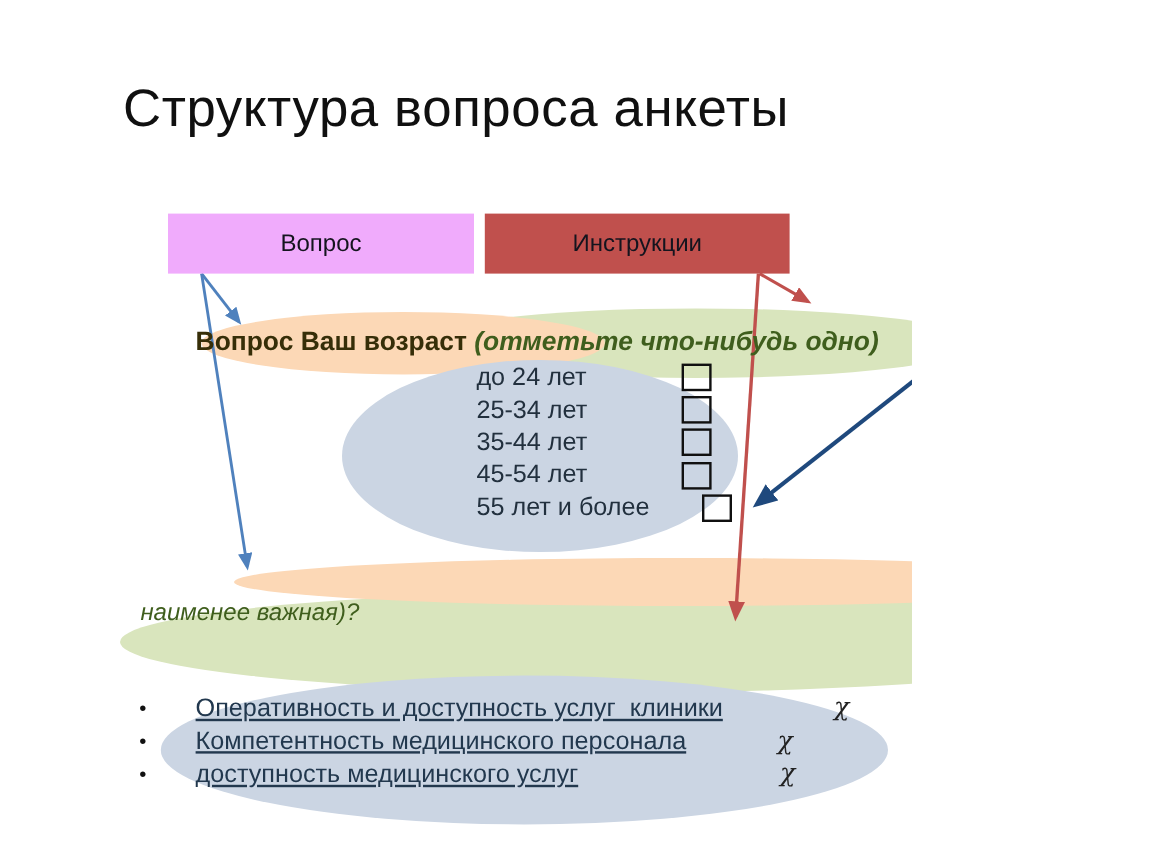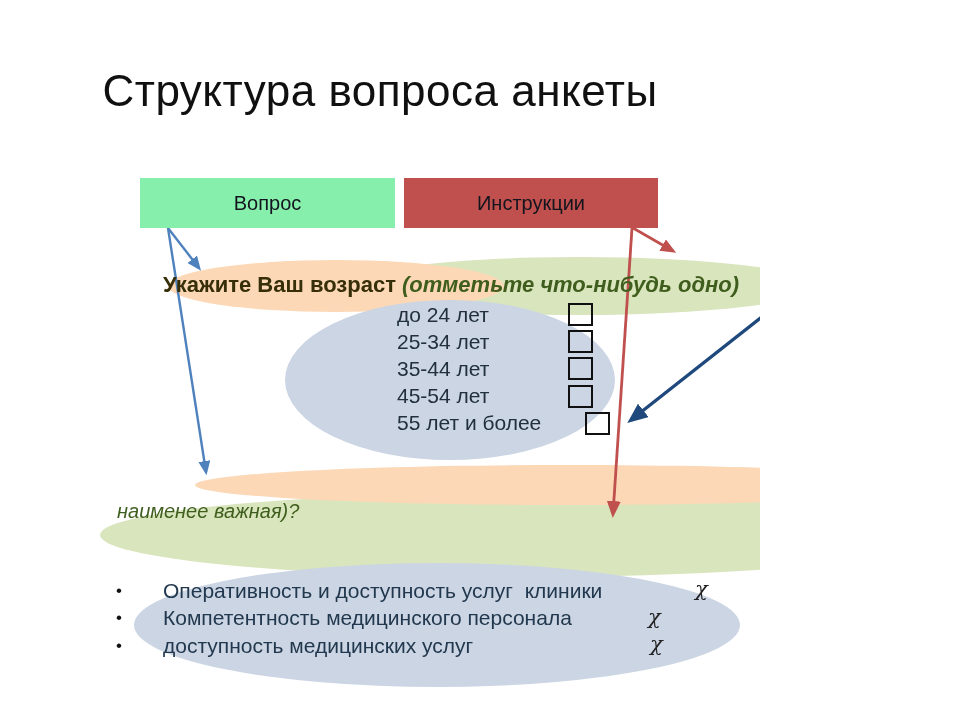--- a/index.html
+++ b/index.html
@@ -11,21 +11,21 @@
   #arrow-layer{position:absolute;left:0;top:0;z-index:1;pointer-events:none;}
   .txt{position:absolute;z-index:2;}
   .hbox{position:absolute;z-index:3;display:flex;align-items:center;justify-content:center;
         font-size:20px;color:#14141e;}
 
   
   #title{left:0;right:0;top:66px;text-align:center;font-size:44px;color:#101010;
          letter-spacing:0.5px;}
 
   
-  #box-question{left:140px;top:178px;width:255px;height:50px;background:#86efac;}
+  #box-question{left:140px;top:178px;width:255px;height:50px;background:#f0abfc;}
   #box-instructions{left:404px;top:178px;width:254px;height:50px;background:#c0504d;}
   #box-answers{left:668px;top:180px;width:257px;height:46px;background:#eeece1;color:#1a1a1a;}
 
   
   #el-green1{left:345px;top:257px;width:470px;height:58px;background:#d9e5bd;}
   #el-orange1{left:168px;top:260px;width:336px;height:52px;background:#fcd8b6;}
   #el-blue-ages{left:285px;top:300px;width:330px;height:160px;background:#cbd5e3;}
   #el-green2{left:100px;top:493px;width:845px;height:84px;background:#d9e5bd;}
   #el-orange2{left:195px;top:465px;width:750px;height:40px;background:#fcd8b6;}
   #el-blue-items{left:134px;top:563px;width:606px;height:124px;background:#cbd5e3;}
@@ -44,21 +44,21 @@
   #q2-prompt{left:163px;top:471px;width:717px;font-size:21px;font-weight:bold;color:#362e08;
              text-align:justify;text-align-last:justify;}
   #q2-instr{left:117px;top:498px;width:818px;font-size:20px;font-style:italic;color:#3f5e1d;
             line-height:27px;}
   .instr-line{text-align:justify;text-align-last:justify;white-space:nowrap;}
   .instr-line.last{text-align:left;text-align-last:left;}
   #q2-items{left:112px;top:577px;width:700px;}
   .q2-item{position:relative;height:27.5px;display:flex;align-items:center;
            font-size:21px;color:#22384e;}
   .bullet{width:51px;font-size:17px;color:#111;padding-left:4px;box-sizing:border-box;flex:none;}
-  .item-label{white-space:pre;}
+  .item-label{white-space:pre;text-decoration:underline;}
   .chi{position:absolute;top:0;font-family:"DejaVu Serif",serif;font-style:italic;
        font-size:21px;color:#222;}
   .q2-item:nth-child(1) .chi{left:583px;}
   .q2-item:nth-child(2) .chi{left:536px;}
   .q2-item:nth-child(3) .chi{left:538px;}
 
   
   #page-number{left:884px;top:678px;font-size:19px;color:#737373;}
 </style>
 </head>
@@ -96,21 +96,21 @@
   <div class="txt" id="title">Структура вопроса анкеты</div>
 
   <div class="hbox" id="box-question">
     <span>Вопрос</span>
   </div>
   <div class="hbox" id="box-instructions">
     <span>Инструкции</span>
   </div>
 
   <div class="txt" id="q1-line">
-    <span id="q1-prompt">Укажите Ваш возраст </span><span id="q1-instr">(отметьте что-нибудь одно)</span>
+    <span id="q1-prompt">Вопрос Ваш возраст </span><span id="q1-instr">(отметьте что-нибудь одно)</span>
   </div>
 
   <div class="txt" id="q1-options">
     <div class="opt-row">
       <span class="opt-label">до 24 лет</span>
       <span class="checkbox"></span>
     </div>
     <div class="opt-row">
       <span class="opt-label">25-34 лет</span>
       <span class="checkbox"></span>
@@ -140,20 +140,20 @@
       <span class="item-label">Оперативность и доступность услуг  клиники</span>
       <span class="chi">χ</span>
     </div>
     <div class="q2-item">
       <span class="bullet">•</span>
       <span class="item-label">Компетентность медицинского персонала</span>
       <span class="chi">χ</span>
     </div>
     <div class="q2-item">
       <span class="bullet">•</span>
-      <span class="item-label">доступность медицинских услуг</span>
+      <span class="item-label">доступность медицинского услуг</span>
       <span class="chi">χ</span>
     </div>
   </div>
 
   <div class="txt" id="page-number">27</div>
 
 </div>
 
 </body></html>

